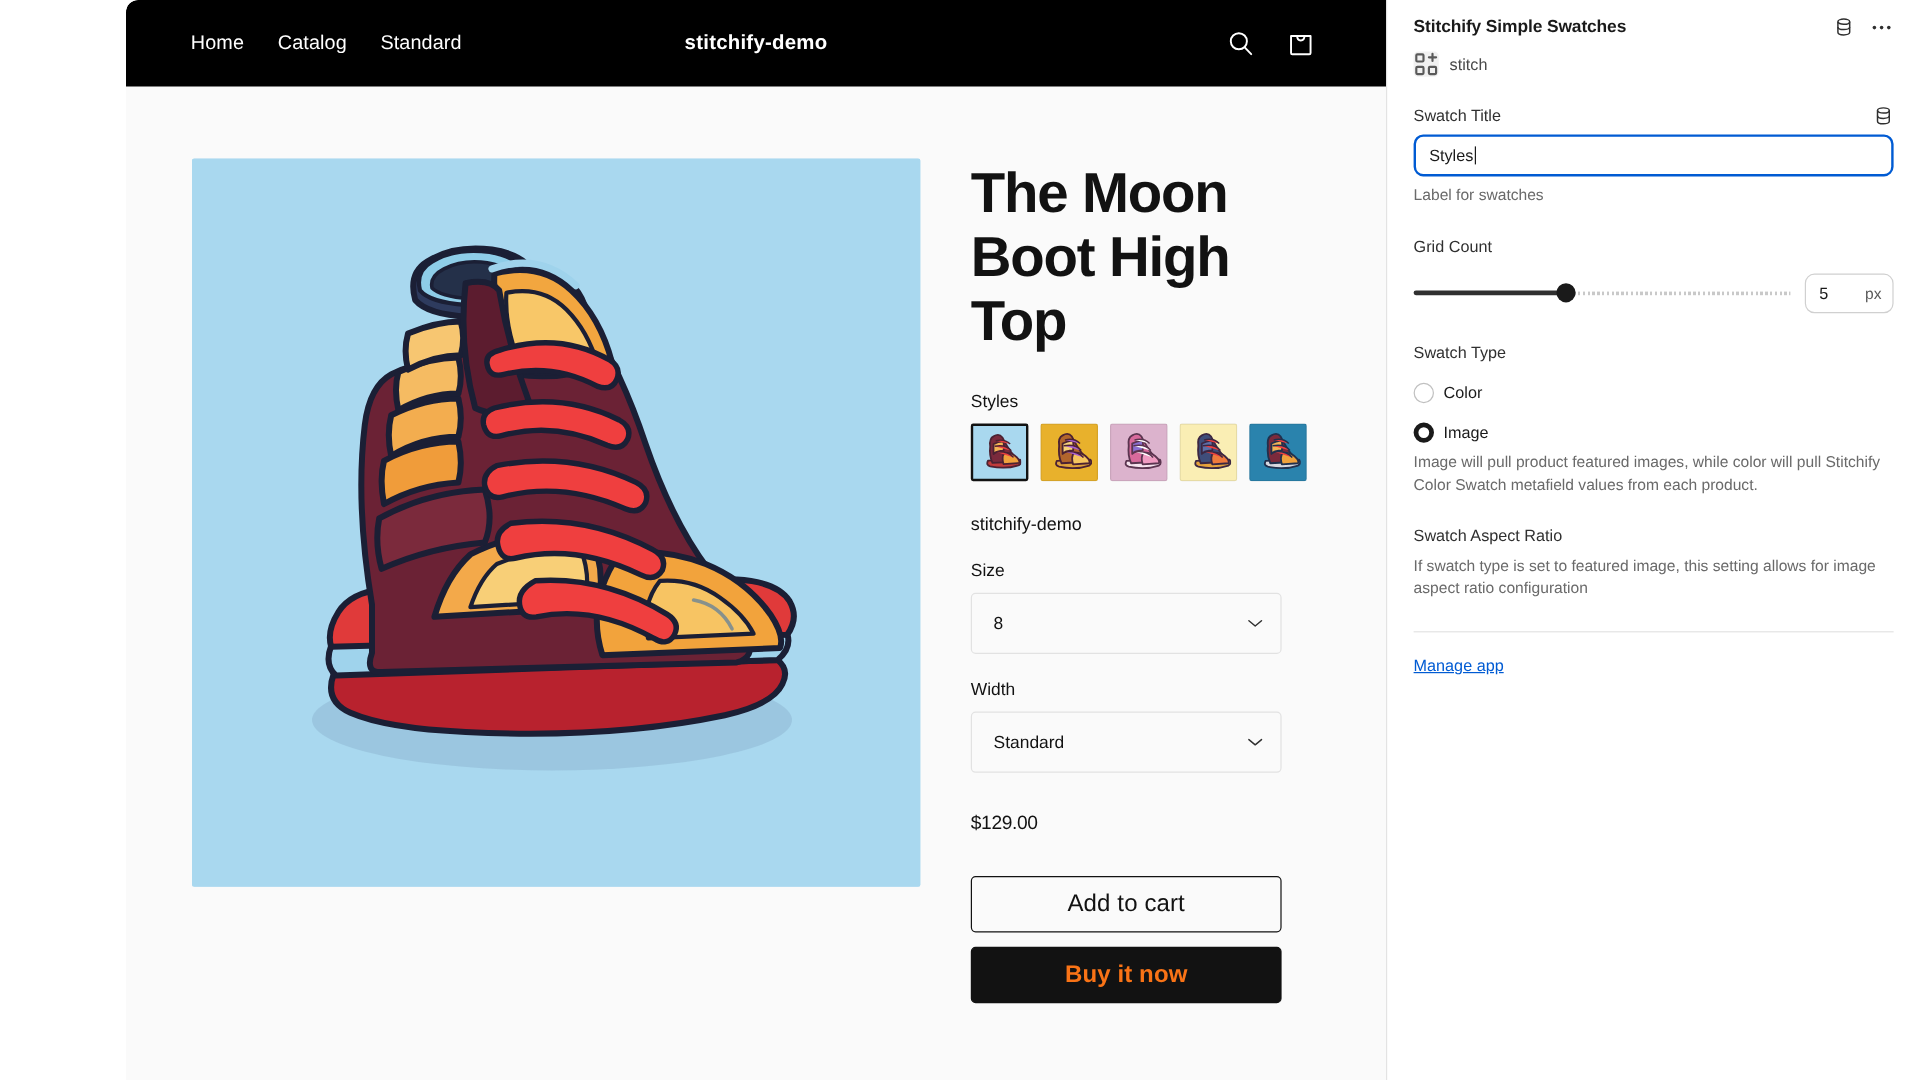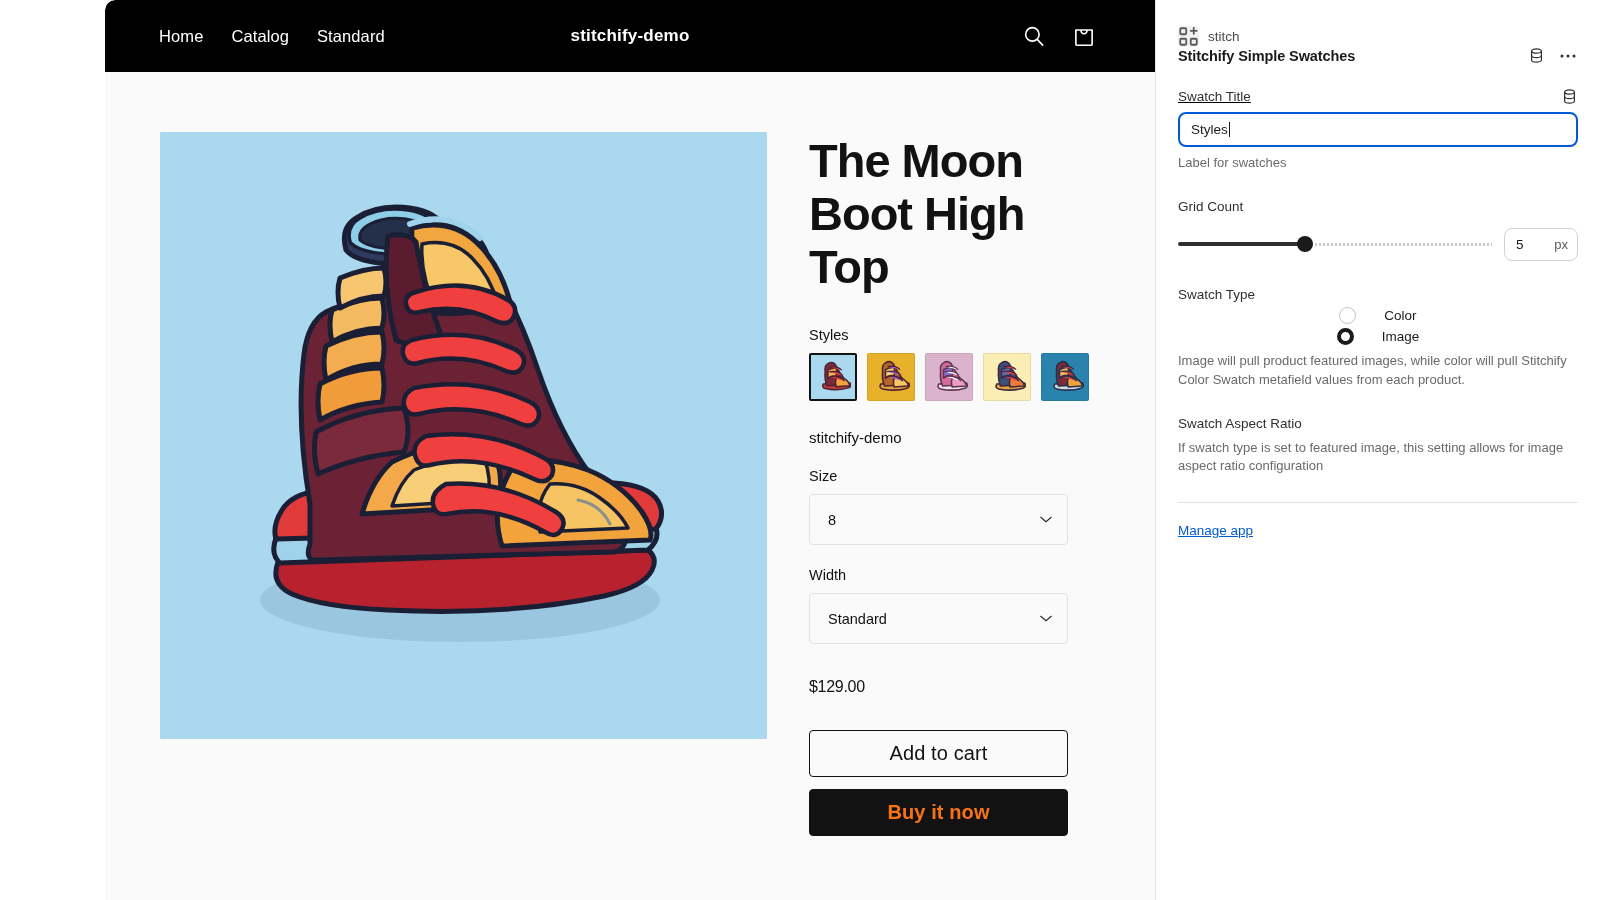--- a/index.html
+++ b/index.html
@@ -116,21 +116,21 @@
   #dots-icon { width: 20px; height: 17px; cursor: pointer; display:block; }
 
   #block-row { display: flex; align-items: center; gap: 9px; margin-top: 12px; }
   #block-icon-wrap {
     width: 21px; height: 21px; background: #f1f1f1; border-radius: 4px;
     display: flex; align-items: center; justify-content: center;
   }
   #block-name { font-size: 13.5px; color: #4a4a4a; }
 
   .setting { margin-top: 24px; }
-  .setting-label-row { display: flex; align-items: center; justify-content: space-between; text-decoration: underline; }
+  .setting-label-row { display: flex; align-items: center; justify-content: space-between; }
   .setting-label { font-size: 13.5px; color: #303030; }
   .help-text { font-size: 13px; color: #6a6a6a; line-height: 1.45; margin-top: 7px; }
 
   #title-input {
     width: 100%; height: 35px; margin-top: 7px;
     border: 2px solid #005bd3; border-radius: 8px;
     background: #ffffff; display: flex; align-items: center;
     padding: 0 11px; font-size: 13.5px; color: #1a1a1a;
     position: relative; cursor: text;
   }
@@ -154,21 +154,21 @@
     width: 16px; height: 16px; border-radius: 50%; background: #1a1a1a;
   }
   #grid-value-box {
     width: 74px; height: 33px; border: 1px solid #d0d0d0; border-radius: 8px;
     display: flex; align-items: center; justify-content: space-between;
     padding: 0 9px 0 11px; background:#fff; cursor: text;
   }
   #grid-value { font-size: 13.5px; color: #1a1a1a; }
   #grid-unit { font-size: 13px; color: #5a5a5a; }
 
-  .radio-row { display: flex; align-items: center; gap: 28px; margin-top: 4px; cursor: pointer; justify-content: center; }
+  .radio-row { display: flex; align-items: center; gap: 8px; margin-top: 16px; cursor: pointer; }
   .radio {
     width: 17px; height: 17px; border-radius: 50%;
     border: 1.5px solid #c0c0c0; background: #fff; flex: none;
   }
   .radio.checked {
     border: 4.5px solid #1a1a1a; background: #ffffff;
   }
   .radio-label { font-size: 13.5px; color: #1a1a1a; }
 
   #segmented {
@@ -381,49 +381,49 @@
           <div id="price">$129.00</div>
 
           <div class="btn" id="add-to-cart">Add to cart</div>
           <div class="btn" id="buy-it-now">Buy it now</div>
         </div>
       </div>
     </div>
   </div>
 
   <div id="settings-panel">
-
-    <div id="block-row">
-      <div id="block-icon-wrap">
-        <svg viewBox="0 0 14 14" fill="none" stroke="#5a5a5a" stroke-width="1.2">
-          <rect x="1.5" y="1.5" width="4" height="4" rx=".6"></rect>
-          <rect x="1.5" y="8.5" width="4" height="4" rx=".6"></rect>
-          <rect x="8.5" y="8.5" width="4" height="4" rx=".6"></rect>
-          <path d="M10.5 1.2 v4 M8.5 3.2 h4" stroke-linecap="round"></path>
-        </svg>
-      </div>
-      <div id="block-name">stitch</div>
-    </div>
 
     <div id="panel-header">
       <div id="panel-title">Stitchify Simple Swatches</div>
       <div id="panel-header-actions">
         <svg class="pico" viewBox="0 0 18 18" fill="none" stroke="#303030" stroke-width="1.3">
           <ellipse cx="9" cy="4.3" rx="5.2" ry="2.3"></ellipse>
           <path d="M3.8 4.3 v9.4 c0 1.27 2.33 2.3 5.2 2.3 s5.2 -1.03 5.2 -2.3 v-9.4"></path>
           <path d="M3.8 9 c0 1.27 2.33 2.3 5.2 2.3 s5.2 -1.03 5.2 -2.3"></path>
         </svg>
         <svg id="dots-icon" viewBox="0 0 20 17" fill="#303030">
           <circle cx="4" cy="9" r="1.5"></circle>
             <circle cx="10" cy="9" r="1.5"></circle>
             <circle cx="16" cy="9" r="1.5"></circle>
         </svg>
       </div>
     </div>
 
+    <div id="block-row">
+      <div id="block-icon-wrap">
+        <svg viewBox="0 0 14 14" fill="none" stroke="#5a5a5a" stroke-width="1.2">
+          <rect x="1.5" y="1.5" width="4" height="4" rx=".6"></rect>
+          <rect x="1.5" y="8.5" width="4" height="4" rx=".6"></rect>
+          <rect x="8.5" y="8.5" width="4" height="4" rx=".6"></rect>
+          <path d="M10.5 1.2 v4 M8.5 3.2 h4" stroke-linecap="round"></path>
+        </svg>
+      </div>
+      <div id="block-name">stitch</div>
+    </div>
+
     
     <div class="setting">
       <div class="setting-label-row">
         <span class="setting-label">Swatch Title</span>
         <svg class="pico" viewBox="0 0 18 18" fill="none" stroke="#303030" stroke-width="1.3">
           <ellipse cx="9" cy="4.3" rx="5.2" ry="2.3"></ellipse>
           <path d="M3.8 4.3 v9.4 c0 1.27 2.33 2.3 5.2 2.3 s5.2 -1.03 5.2 -2.3 v-9.4"></path>
           <path d="M3.8 9 c0 1.27 2.33 2.3 5.2 2.3 s5.2 -1.03 5.2 -2.3"></path>
         </svg>
       </div>

